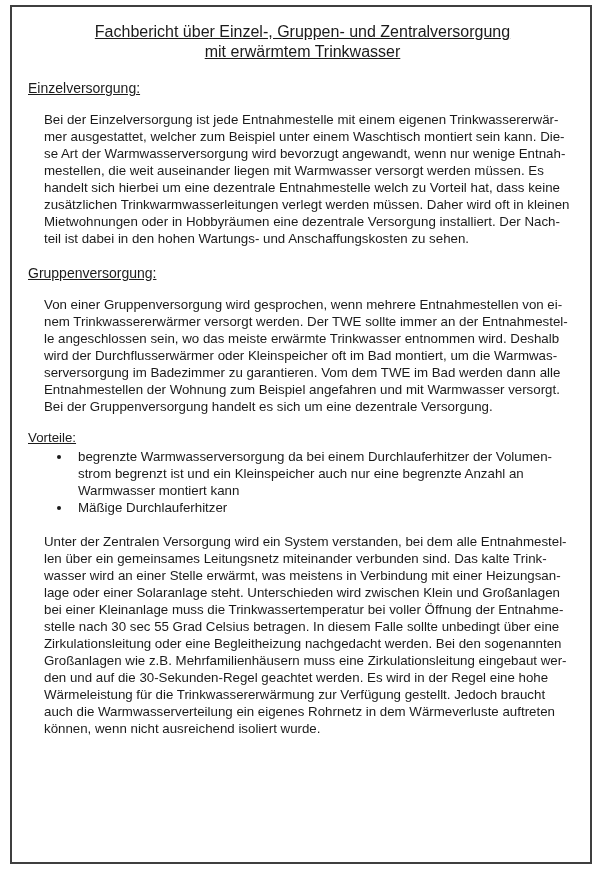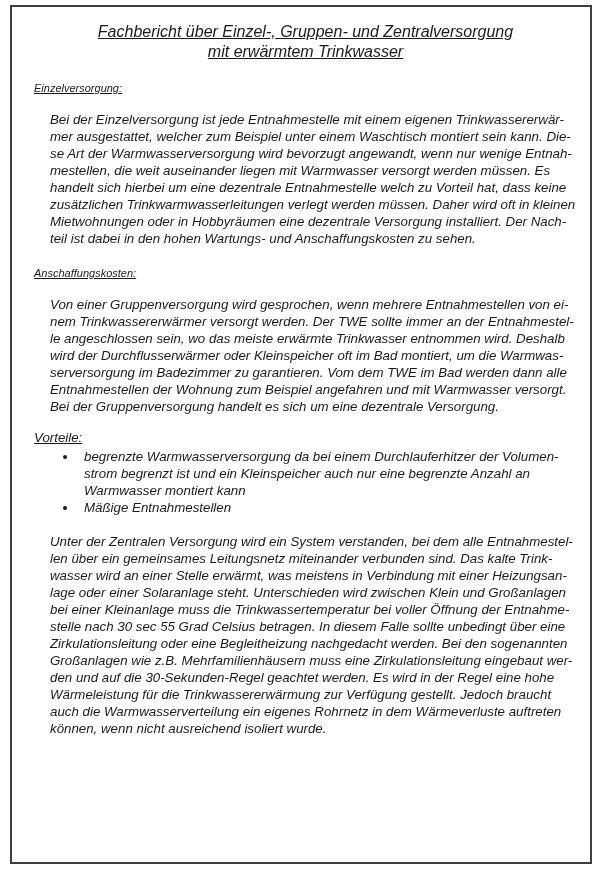--- a/index.html
+++ b/index.html
@@ -16,35 +16,34 @@
   }
   .page-frame {
     position: absolute;
     left: 10px;
     top: 5px;
     width: 582px;
     height: 859px;
     border: 2px solid #3f3f3f;
     background: #ffffff;
     box-sizing: border-box;
-    padding: 13px 13px 0 22px;
+    padding: 13px 13px 0 16px;
     overflow: hidden;
-    font-style: italic;
   }
   .doc-title {
     text-align: center;
     font-size: 16px;
     line-height: 20px;
     margin: 2px 0 0 0;
   }
   .doc-title .tline {
     text-decoration: underline;
   }
   .section-heading {
-    font-size: 11px;
+    font-size: 14px;
     line-height: 19px;
     text-decoration: underline;
     margin: 14px 0 0 0;
   }
   .body-para {
     font-size: 13.3px;
     line-height: 17px;
     white-space: pre-line;
     margin: 13px 0 0 16px;
   }
@@ -81,36 +80,36 @@
   <div class="section-heading mt-big">Einzelversorgung:</div>
   <div class="body-para">Bei der Einzelversorgung ist jede Entnahmestelle mit einem eigenen Trinkwassererwär-
 mer ausgestattet, welcher zum Beispiel unter einem Waschtisch montiert sein kann. Die-
 se Art der Warmwasserversorgung wird bevorzugt angewandt, wenn nur wenige Entnah-
 mestellen, die weit auseinander liegen mit Warmwasser versorgt werden müssen. Es
 handelt sich hierbei um eine dezentrale Entnahmestelle welch zu Vorteil hat, dass keine
 zusätzlichen Trinkwarmwasserleitungen verlegt werden müssen. Daher wird oft in kleinen
 Mietwohnungen oder in Hobbyräumen eine dezentrale Versorgung installiert. Der Nach-
 teil ist dabei in den hohen Wartungs- und Anschaffungskosten zu sehen.</div>
 
-  <div class="section-heading mt-big">Anschaffungskosten:</div>
+  <div class="section-heading mt-big">Gruppenversorgung:</div>
   <div class="body-para">Von einer Gruppenversorgung wird gesprochen, wenn mehrere Entnahmestellen von ei-
 nem Trinkwassererwärmer versorgt werden. Der TWE sollte immer an der Entnahmestel-
 le angeschlossen sein, wo das meiste erwärmte Trinkwasser entnommen wird. Deshalb
 wird der Durchflusserwärmer oder Kleinspeicher oft im Bad montiert, um die Warmwas-
 serversorgung im Badezimmer zu garantieren. Vom dem TWE im Bad werden dann alle
 Entnahmestellen der Wohnung zum Beispiel angefahren und mit Warmwasser versorgt.
 Bei der Gruppenversorgung handelt es sich um eine dezentrale Versorgung.</div>
 
   <div class="sub-heading">Vorteile:</div>
 
   <ul class="bullet-list">
     <li>begrenzte Warmwasserversorgung da bei einem Durchlauferhitzer der Volumen-
 strom begrenzt ist und ein Kleinspeicher auch nur eine begrenzte Anzahl an
 Warmwasser montiert kann</li>
-    <li>Mäßige Entnahmestellen</li>
+    <li>Mäßige Durchlauferhitzer</li>
   </ul>
 
   <div class="body-para mt-big">Unter der Zentralen Versorgung wird ein System verstanden, bei dem alle Entnahmestel-
 len über ein gemeinsames Leitungsnetz miteinander verbunden sind. Das kalte Trink-
 wasser wird an einer Stelle erwärmt, was meistens in Verbindung mit einer Heizungsan-
 lage oder einer Solaranlage steht. Unterschieden wird zwischen Klein und Großanlagen
 bei einer Kleinanlage muss die Trinkwassertemperatur bei voller Öffnung der Entnahme-
 stelle nach 30 sec 55 Grad Celsius betragen. In diesem Falle sollte unbedingt über eine
 Zirkulationsleitung oder eine Begleitheizung nachgedacht werden. Bei den sogenannten
 Großanlagen wie z.B. Mehrfamilienhäusern muss eine Zirkulationsleitung eingebaut wer-

